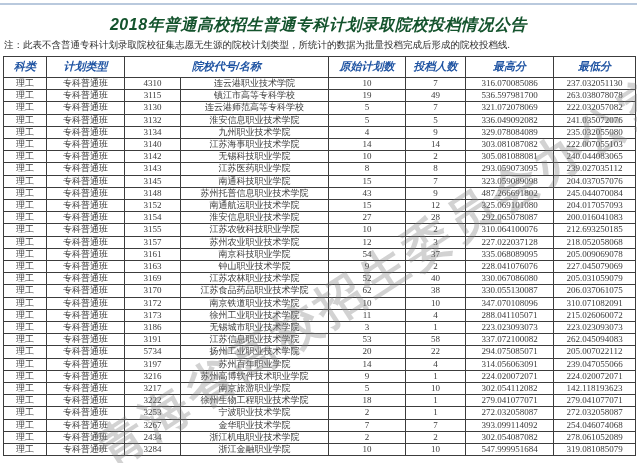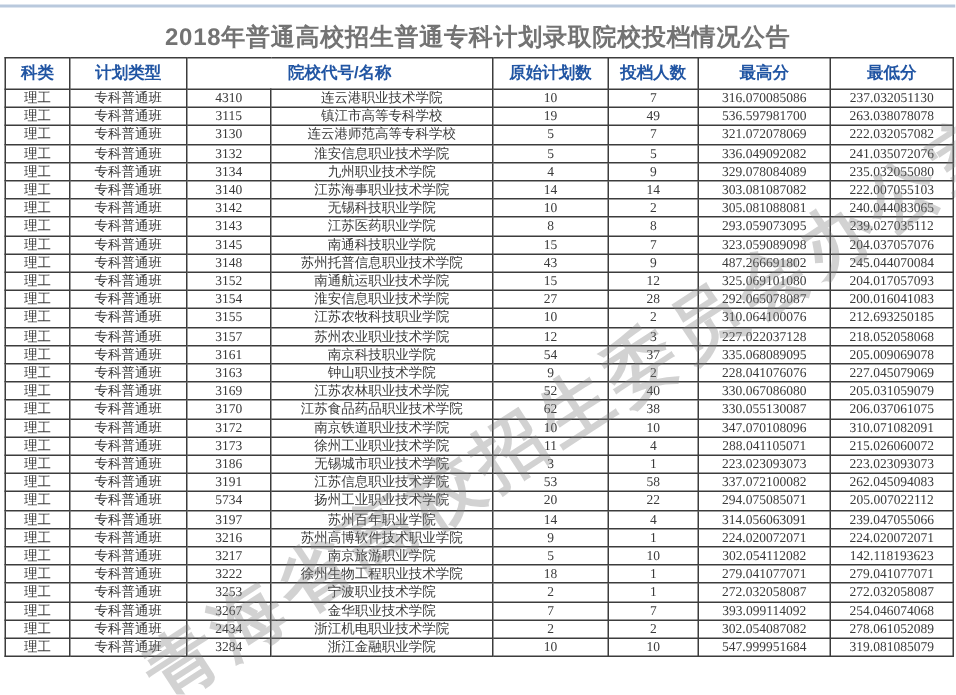--- a/index.html
+++ b/index.html
@@ -20,22 +20,23 @@
     margin: 3px 0 0 0;
     height: 2px;
     background: #b9c9dd;
   }
   .doc-title {
     margin: 10px 0 2px 0;
     text-align: center;
     font-family: "Liberation Sans", sans-serif;
     font-weight: bold;
     font-size: 16px;
-    color: #737373;
+    color: #14532d;
     letter-spacing: 0.5px;
+    font-style: italic;
   }
   .doc-note {
     margin: 3px 2px 4px 4px;
     font-size: 9.5px;
     color: #2b2b2b;
     letter-spacing: 0px;
   }
   table.main {
     border-collapse: collapse;
     table-layout: fixed;
@@ -44,20 +45,21 @@
   }
   table.main th {
     border: 1px solid #3c3c3c;
     color: #2155a3;
     font-family: "Liberation Sans", sans-serif;
     font-weight: bold;
     font-size: 11px;
     padding: 2px 0 3px 0;
     text-align: center;
     background: #ffffff;
+    font-style: italic;
   }
   table.main td {
     border: 1px solid #3c3c3c;
     font-size: 9px;
     color: #3a3a3a;
     text-align: center;
     padding: 0;
     height: 11.2px;
     line-height: 11.2px;
     white-space: nowrap;
@@ -80,20 +82,21 @@
 </style>
 </head>
 <body>
 
 <div class="page">
 
   <div class="top-rule"></div>
 
   <div class="doc-title">2018年普通高校招生普通专科计划录取院校投档情况公告</div>
 
+  <div class="doc-note">注：此表不含普通专科计划录取院校征集志愿无生源的院校计划类型，所统计的数据为批量投档完成后形成的院校投档线.</div>
 
   <table class="main">
     <colgroup>
       <col style="width:43px">
       <col style="width:78px">
       <col style="width:56px">
       <col style="width:148px">
       <col style="width:77px">
       <col style="width:60px">
       <col style="width:88px">

